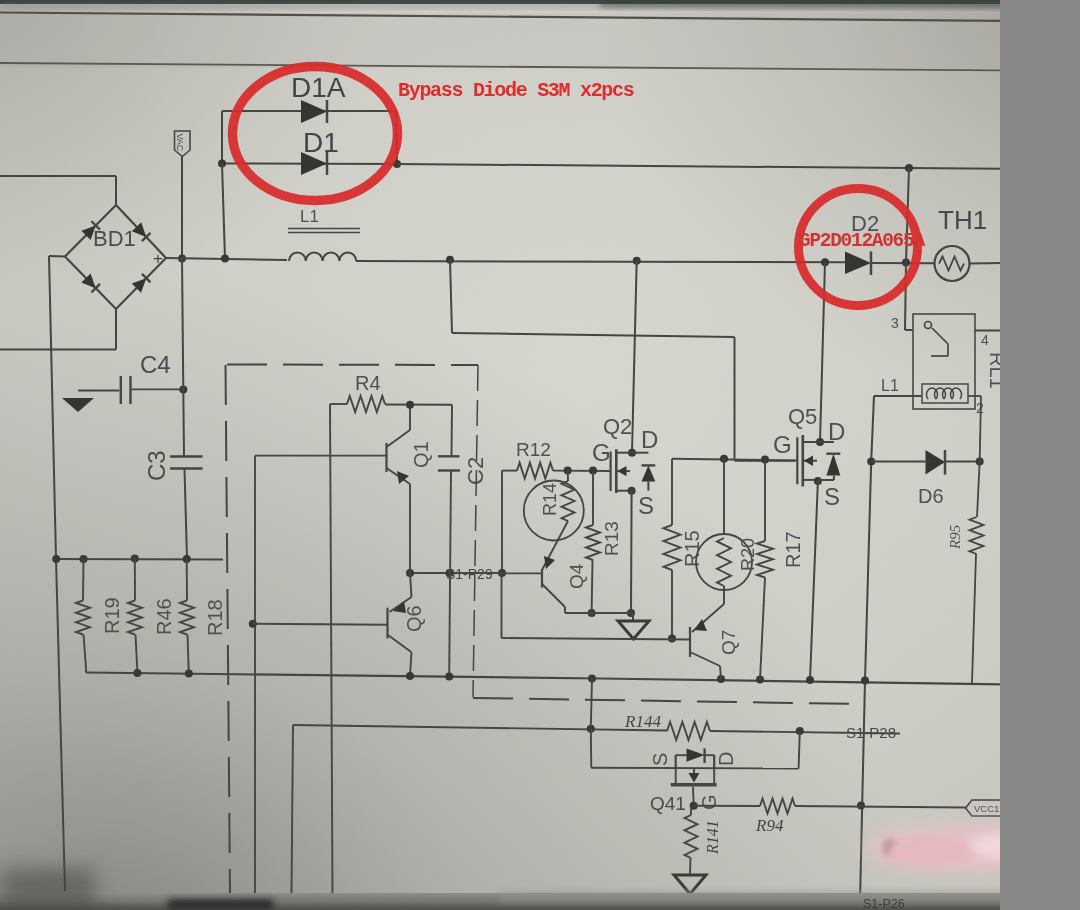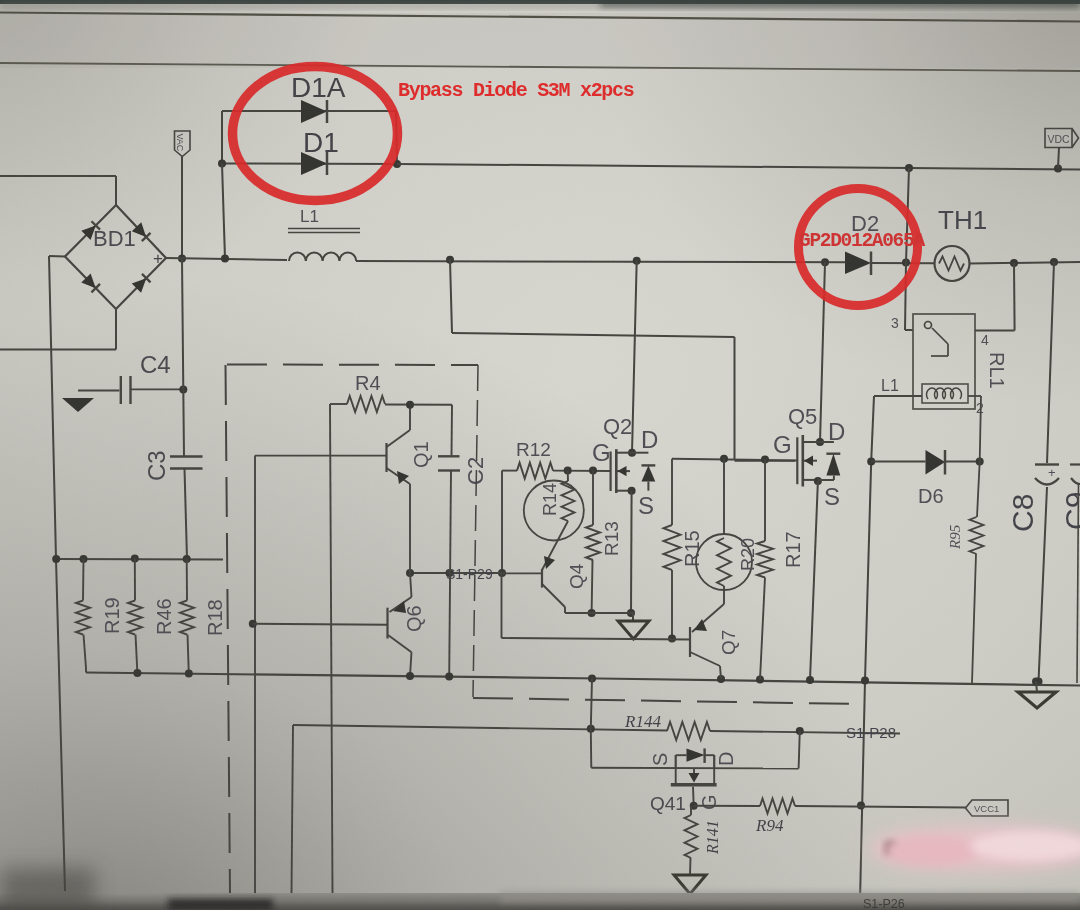--- a/index.html
+++ b/index.html
@@ -1,15 +1,15 @@
 <!DOCTYPE html>
 <html><head><meta charset="utf-8">
 <style>
 html,body{margin:0;padding:0;background:#888;}
-#page{position:relative;width:1080px;height:910px;overflow:hidden;}
+#page{position:relative;width:1000px;height:910px;overflow:hidden;}
 </style></head>
 <body>
 <div id="page"><svg xmlns="http://www.w3.org/2000/svg" width="1080" height="910" viewBox="0 0 1080 910">
       <defs>
 <radialGradient id="lite" cx="0.54" cy="0.40" r="0.95">
  <stop offset="0" stop-color="#d8d7d0"></stop>
  <stop offset="0.5" stop-color="#cecdc6"></stop>
  <stop offset="0.8" stop-color="#c3c2bb"></stop>
  <stop offset="1" stop-color="#b4b3ac"></stop>
 </radialGradient>

